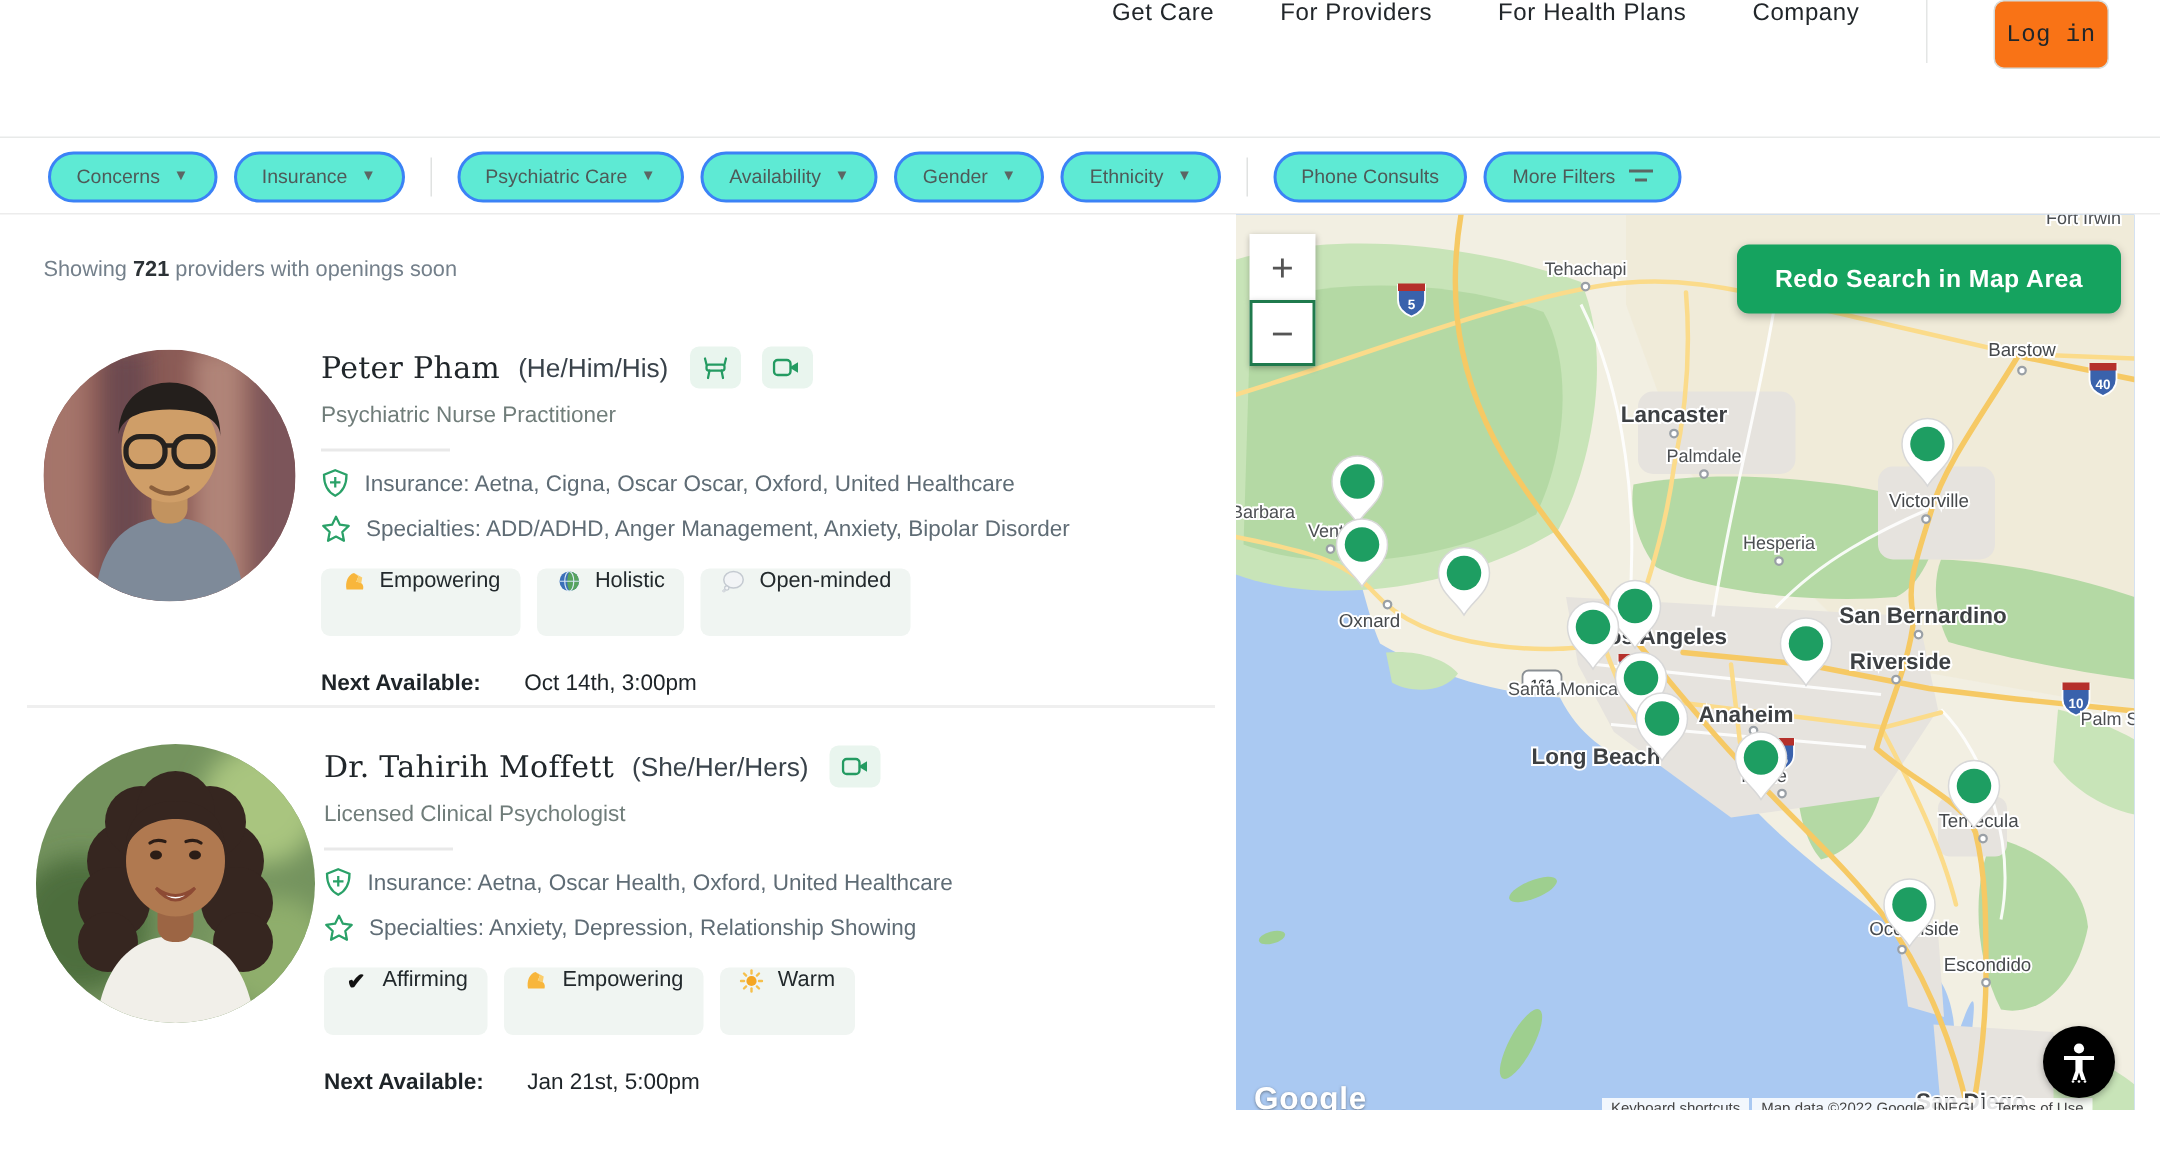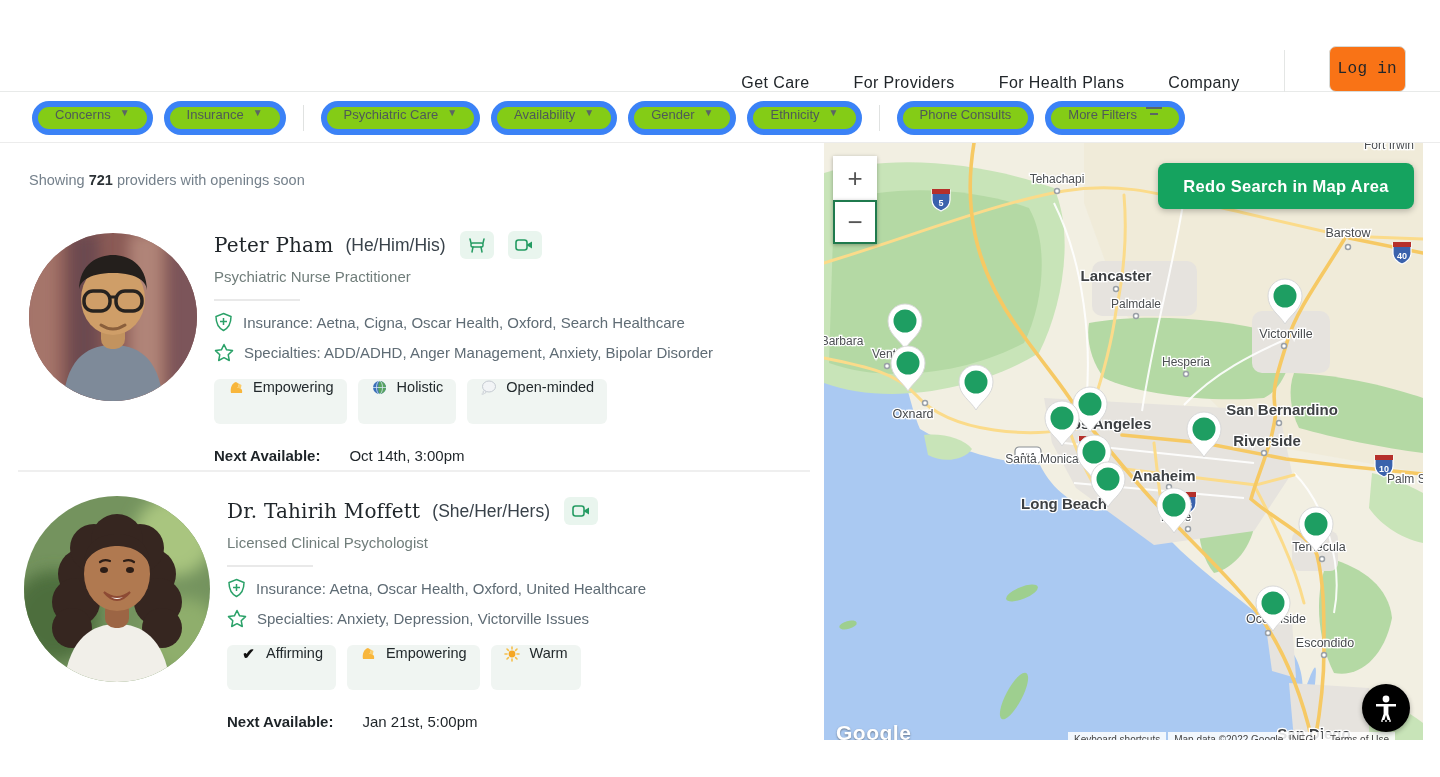--- a/index.html
+++ b/index.html
@@ -3,28 +3,28 @@
 <meta charset="utf-8">
 <style>
   * { margin:0; padding:0; box-sizing:border-box; }
   html,body { width:1440px; height:777px; background:#fff; font-family:"Liberation Sans", sans-serif; overflow:hidden; }
 
   
   .header { position:absolute; left:0; top:0; width:1440px; height:92px; background:#fff; border-bottom:1px solid #e8eae9; display:flex; align-items:center; }
   .brand { position:absolute; left:33px; top:26px; display:flex; align-items:center; gap:15px; }
   .logo-dome { width:38px; height:36px; background:#1ba05c; border-radius:19px 19px 5px 5px; }
   .brand-name { font-size:27px; font-weight:bold; color:#101311; letter-spacing:.2px; }
-  .nav { position:absolute; right:34px; top:0; height:92px; display:flex; align-items:flex-end; gap:44px; }
+  .nav { position:absolute; right:34px; top:0; height:92px; display:flex; align-items:flex-start; gap:44px; }
   .nav-link { font-size:16px; color:#21262a; letter-spacing:.4px; cursor:pointer; }
   .nav-divider { width:1px; height:42px; background:#e4e6e5; }
   .login-btn { border:1px solid #d7dbd9; border-radius:7px; background:#f97316; padding:13px 8px; font-size:16px; color:#21262a; letter-spacing:.3px; cursor:pointer;font-family:Liberation Mono, monospace; }
 
   
   .filterbar { position:absolute; left:0; top:93px; width:1440px; height:50px; border-bottom:1px solid #ececec; display:flex; align-items:center; padding-left:32px; gap:11px; }
-  .pill { display:flex; align-items:flex-start; gap:9px; border:6px solid #3b82f6; border-radius:17px; height:34px; padding:0 17px; font-size:13px; color:#4e5a58; background:#84cc16; cursor:pointer; white-space:nowrap; }
+  .pill { display:flex; align-items:center; gap:9px; border:2px solid #3b82f6; border-radius:17px; height:34px; padding:0 17px; font-size:13px; color:#4e5a58; background:#5eead4; cursor:pointer; white-space:nowrap; }
   .caret { font-size:10px; color:#5b6664; }
   .filter-divider { width:1px; height:26px; background:#e0e2e1; margin:0 6px; }
   .mf-icon { display:inline-block; width:16px; height:10px; position:relative; }
   .mf-icon::before { content:""; position:absolute; left:0; top:0; width:16px; height:2px; background:#5b6664; }
   .mf-icon::after { content:""; position:absolute; left:4px; top:6px; width:8px; height:2px; background:#5b6664; }
 
   
   .results-count { position:absolute; left:29px; top:172px; font-size:14.5px; color:#74808b; }
   .results-count b { color:#2c3236; font-weight:bold; }
 
@@ -162,21 +162,21 @@
         </svg>
     </span>
   </div>
   <div class="p-title">Psychiatric Nurse Practitioner</div>
   <div class="mini-divider"></div>
   <div class="attr-row">
     <svg width="19" height="20" viewBox="0 0 19 20">
         <path d="M9.5 1.5 L17 4.5 C17 11 14.5 16 9.5 18.5 C4.5 16 2 11 2 4.5 Z" fill="none" stroke="#2aa168" stroke-width="1.5"></path>
         <path d="M9.5 6 V13 M6 9.5 H13" stroke="#2aa168" stroke-width="1.5"></path>
       </svg>
-    <span>Insurance: Aetna, Cigna, Oscar Health, Oxford, Search Healthcare</span>
+    <span>Insurance: Aetna, Cigna, Oscar Oscar, Oxford, United Healthcare</span>
   </div>
   <div class="attr-row">
     <svg width="20" height="19" viewBox="0 0 20 19">
         <path d="M10 1.5 L12.6 6.8 L18.5 7.6 L14.2 11.7 L15.3 17.5 L10 14.7 L4.7 17.5 L5.8 11.7 L1.5 7.6 L7.4 6.8 Z" fill="none" stroke="#2aa168" stroke-width="1.5" stroke-linejoin="round"></path>
       </svg>
     <span>Specialties: ADD/ADHD, Anger Management, Anxiety, Bipolar Disorder</span>
   </div>
   <div class="tag-row">
     <span class="tag">
       <span class="t-ic">
@@ -246,21 +246,21 @@
     <ellipse cx="93" cy="78" rx="33" ry="37" fill="#b07950"></ellipse>
     <path d="M60 70 C60 46 76 38 93 38 C110 38 126 46 126 70 C120 54 104 50 93 50 C82 50 66 54 60 70 Z" fill="#362620"></path>
     <g fill="#2c1d16">
         <ellipse cx="80" cy="74" rx="4" ry="3"></ellipse>
         <ellipse cx="106" cy="74" rx="4" ry="3"></ellipse>
       </g>
     <path d="M76 66 Q80 63 86 65 M100 65 Q106 63 110 66" stroke="#2c1d16" stroke-width="2.2" fill="none" stroke-linecap="round"></path>
     <path d="M80 96 Q93 106 106 96 Q93 112 80 96 Z" fill="#fff" stroke="#8d4a34" stroke-width="2"></path>
   </svg>
 </div>
-<div class="card-info" style="left:227px; top:497px;">
+<div class="card-info" style="left:216px; top:497px;">
   <div class="name-row">
     <span class="p-name">Dr. Tahirih Moffett</span>
     <span class="pronouns">(She/Her/Hers)</span>
     <span class="badge">
       <svg width="19" height="14" viewBox="0 0 19 14">
           <rect x="1" y="2" width="11" height="10" rx="2.5" fill="none" stroke="#249b62" stroke-width="1.6"></rect>
           <path d="M12 6.5 L17 3.5 V10.5 L12 7.5 Z" fill="#249b62"></path>
         </svg>
     </span>
   </div>
@@ -270,21 +270,21 @@
     <svg width="19" height="20" viewBox="0 0 19 20">
         <path d="M9.5 1.5 L17 4.5 C17 11 14.5 16 9.5 18.5 C4.5 16 2 11 2 4.5 Z" fill="none" stroke="#2aa168" stroke-width="1.5"></path>
         <path d="M9.5 6 V13 M6 9.5 H13" stroke="#2aa168" stroke-width="1.5"></path>
       </svg>
     <span>Insurance: Aetna, Oscar Health, Oxford, United Healthcare</span>
   </div>
   <div class="attr-row">
     <svg width="20" height="19" viewBox="0 0 20 19">
         <path d="M10 1.5 L12.6 6.8 L18.5 7.6 L14.2 11.7 L15.3 17.5 L10 14.7 L4.7 17.5 L5.8 11.7 L1.5 7.6 L7.4 6.8 Z" fill="none" stroke="#2aa168" stroke-width="1.5" stroke-linejoin="round"></path>
       </svg>
-    <span>Specialties: Anxiety, Depression, Victorville Issues</span>
+    <span>Specialties: Anxiety, Depression, Relationship Showing</span>
   </div>
   <div class="tag-row">
     <span class="tag">
       <span class="t-ic ic-check">✔</span>
       <span>Affirming</span>
     </span>
     <span class="tag">
       <span class="t-ic">
           <svg width="16" height="16" viewBox="0 0 16 16">
             <path d="M3 13 C2 8 4 3 8 2 L11 4 L9.5 8 C12.5 7.5 15 9.5 14 13 Z" fill="#f8b63c"></path>

